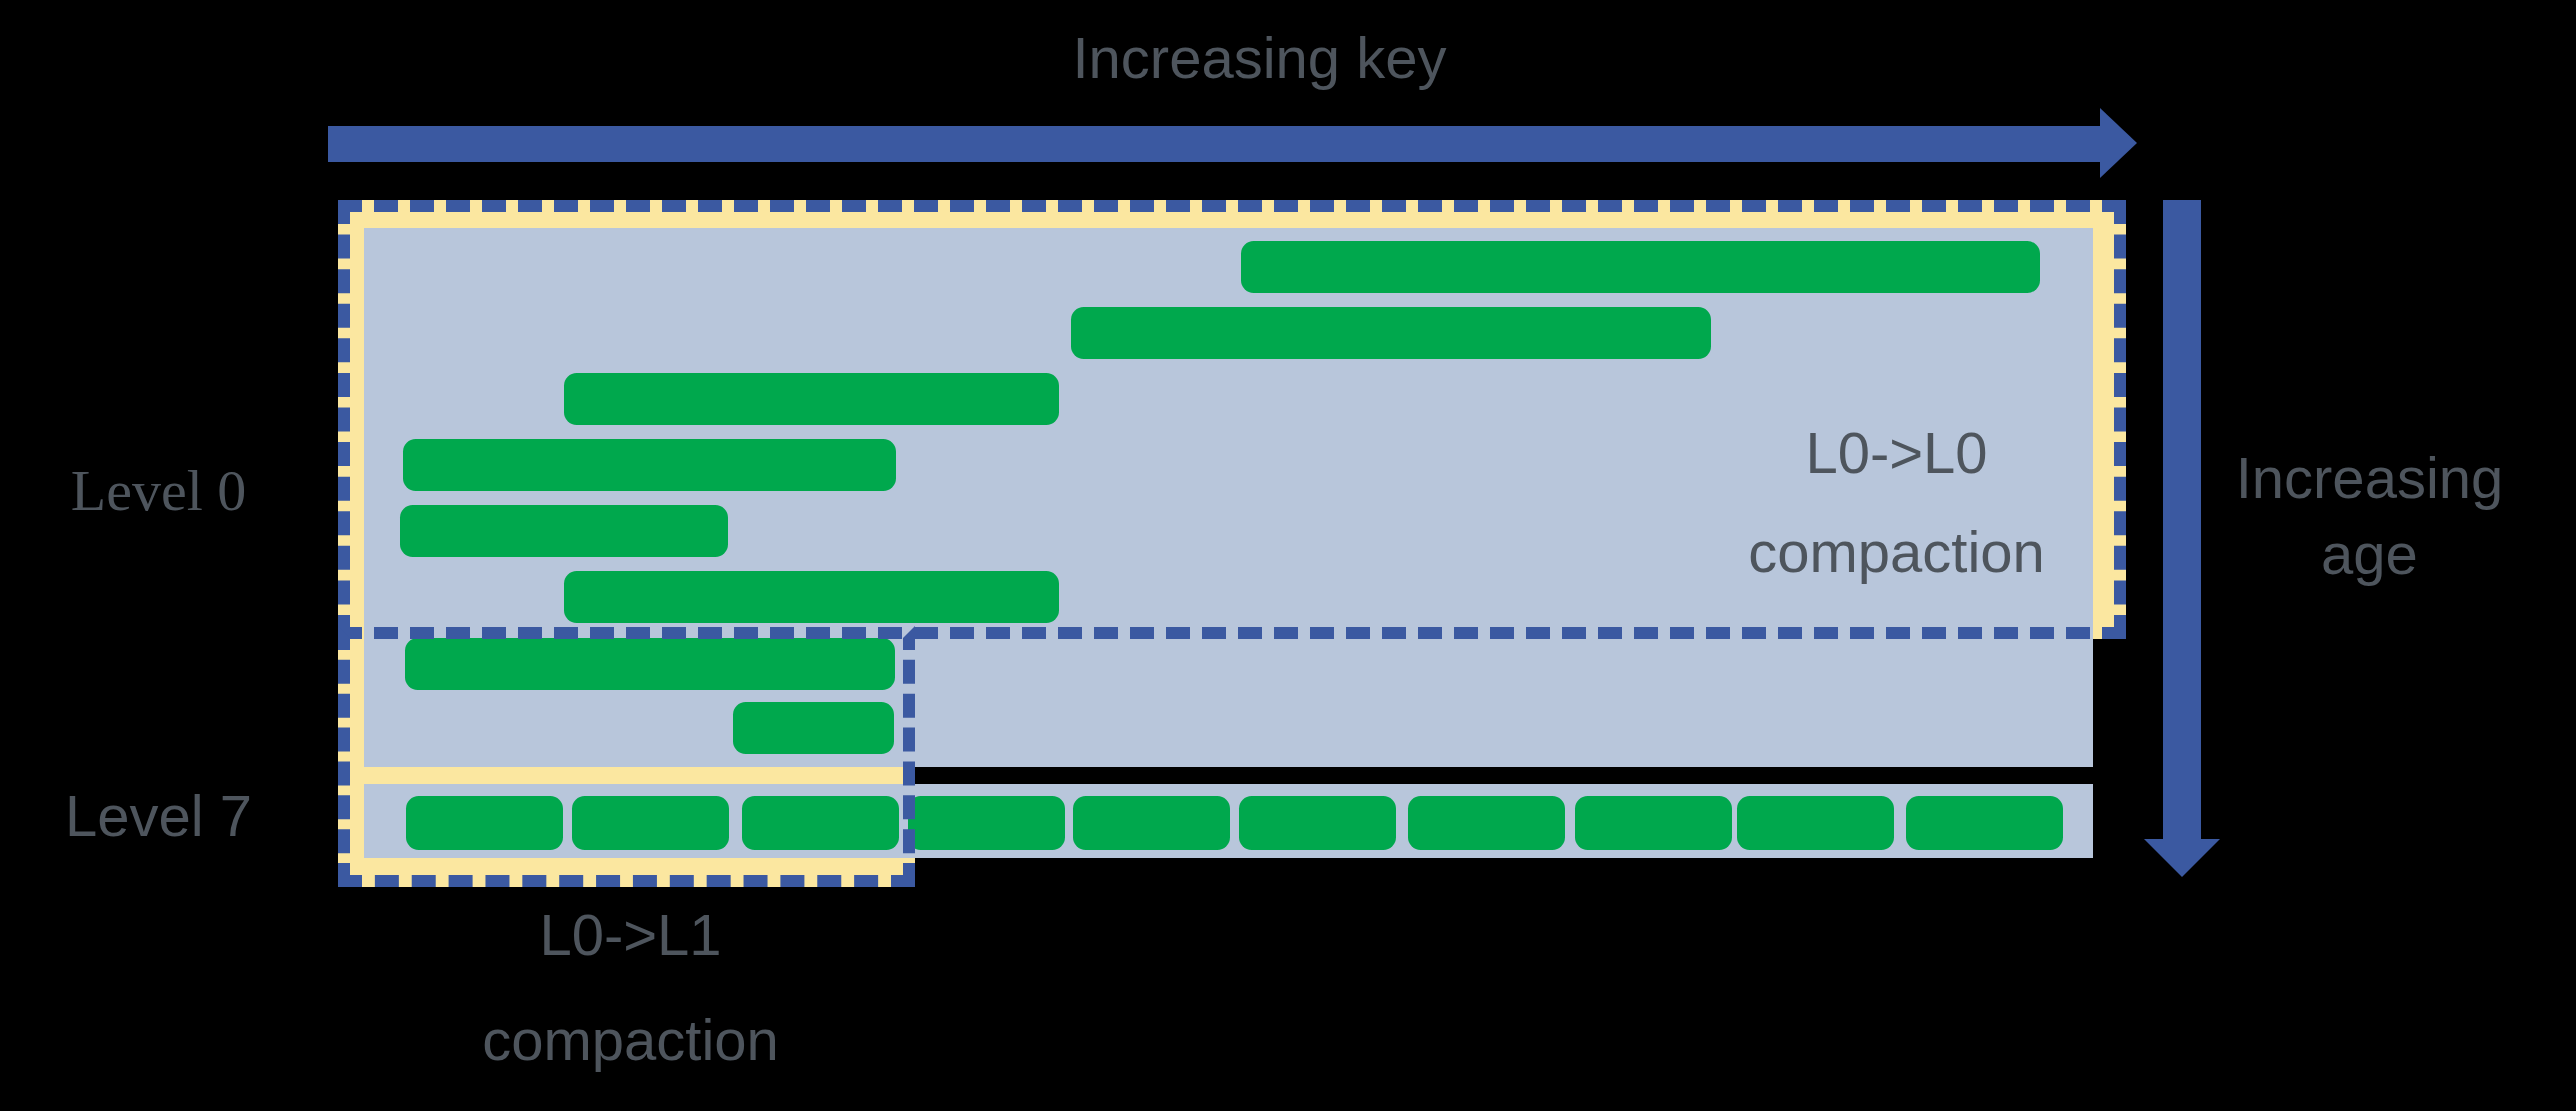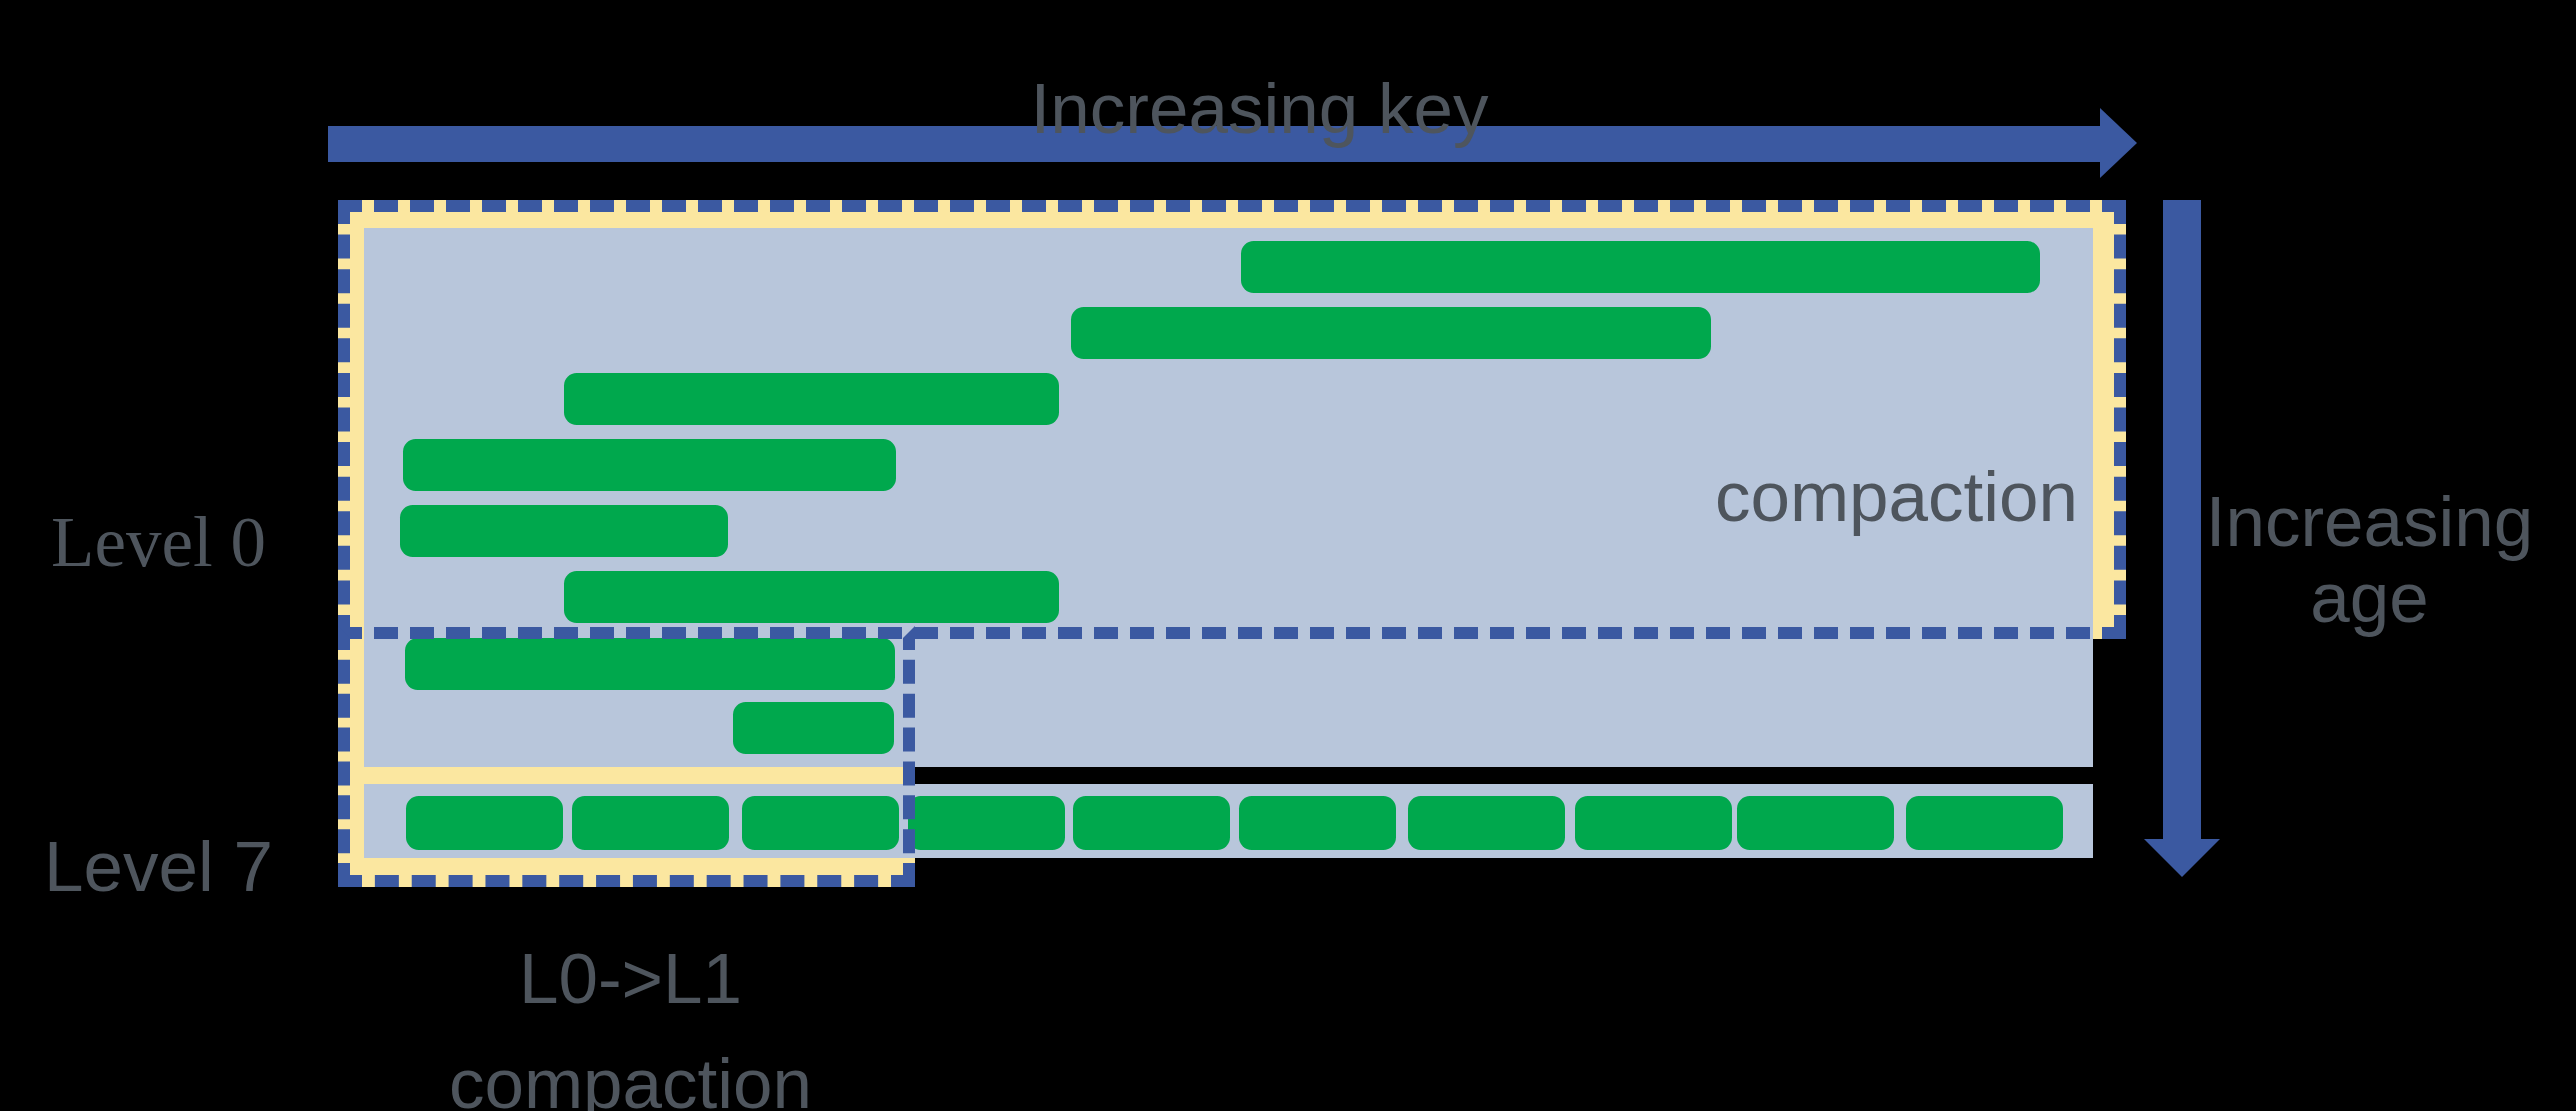--- a/index.html
+++ b/index.html
@@ -36,25 +36,24 @@
   }
   .arrowhead-down{
     width:0;height:0;
     border-left:38px solid transparent;
     border-right:38px solid transparent;
     border-top:38px solid var(--blue);
   }
   
   .lbl{
     color:var(--txt);
-    font-size:71px;
+    font-size:58px;
     line-height:1.1;
     text-align:center;
     white-space:nowrap;
-    margin-top:44px;
   }
   .lbl .line{display:block;}
   .lh-wide .line{line-height:99px;}
   .lh-wide2 .line{line-height:105px;}
   .lh-age .line{line-height:76px;}
 </style>
 </head>
 <body>
 
 <div class="abs yellow-fill" style="left:338px;top:200px;width:1788px;height:439px;"></div>
@@ -101,20 +100,21 @@
   <div class="abs arrowhead-down" style="left:2144px;top:839px;"></div>
 </div>
 
 <div class="abs lbl" style="left:835px;top:25.5px;width:849px;">Increasing key</div>
 
 <div class="abs lbl" style="left:17px;top:459px;width:283px;font-family:Liberation Serif, serif;">Level 0</div>
 
 <div class="abs lbl" style="left:17px;top:784px;width:283px;">Level 7</div>
 
 <div class="abs lbl lh-wide" style="left:1684px;top:403px;width:425px;">
+  <span class="line">L0-&gt;L0</span>
   <span class="line">compaction</span>
 </div>
 
 <div class="abs lbl lh-wide2" style="left:418px;top:882px;width:425px;">
   <span class="line">L0-&gt;L1</span>
   <span class="line">compaction</span>
 </div>
 
 <div class="abs lbl lh-age" style="left:2157px;top:440px;width:425px;">
   <span class="line">Increasing</span>

